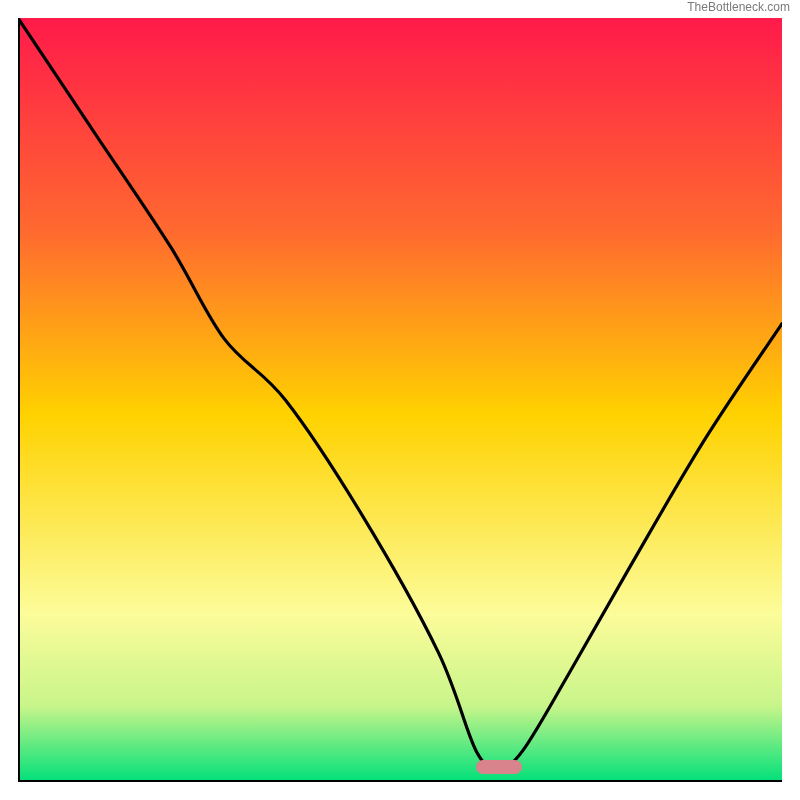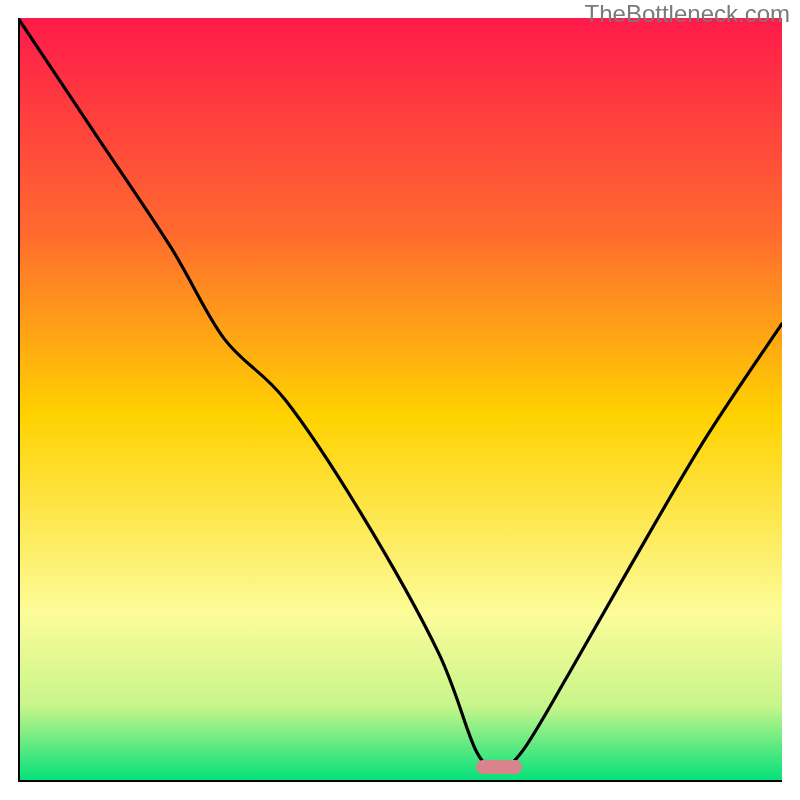--- a/index.html
+++ b/index.html
@@ -32,21 +32,21 @@
   }
   .pill {
     position: absolute;
     background: #d9838d;
     border-radius: 999px;
   }
   .watermark {
     position: absolute;
     top: 0px;
     right: 10px;
-    font-size: 24px;
+    font-size: 12px;
     color: #7a7a7a;
     font-weight: 500;
     letter-spacing: 0px;
   }
   .axis-x {
     position: absolute;
     left: 18px;
     bottom: 18px;
     width: 764px;
     height: 2px;

